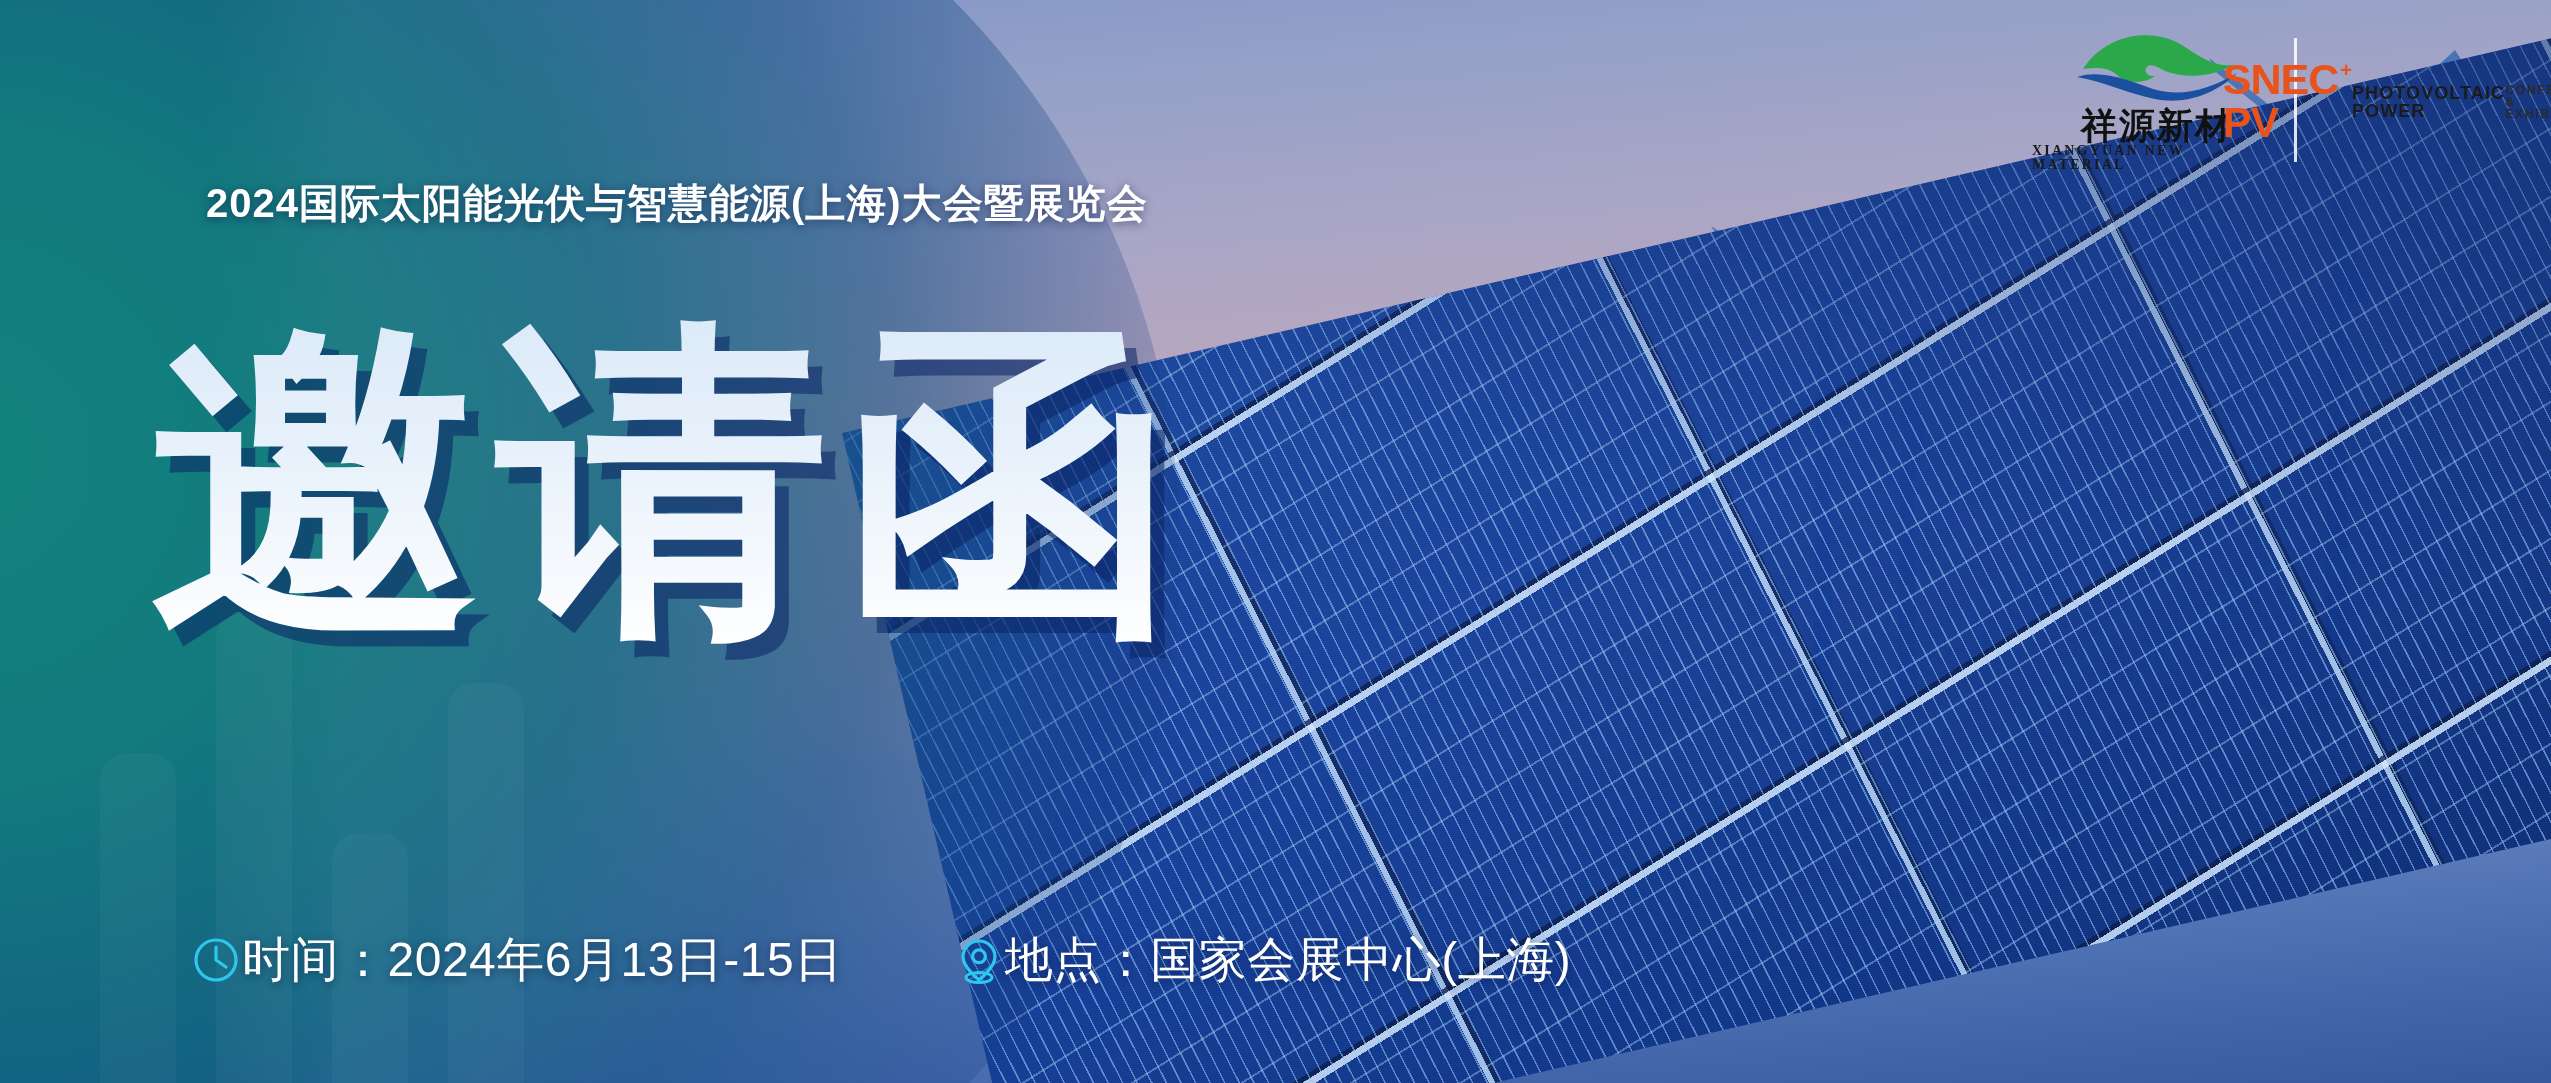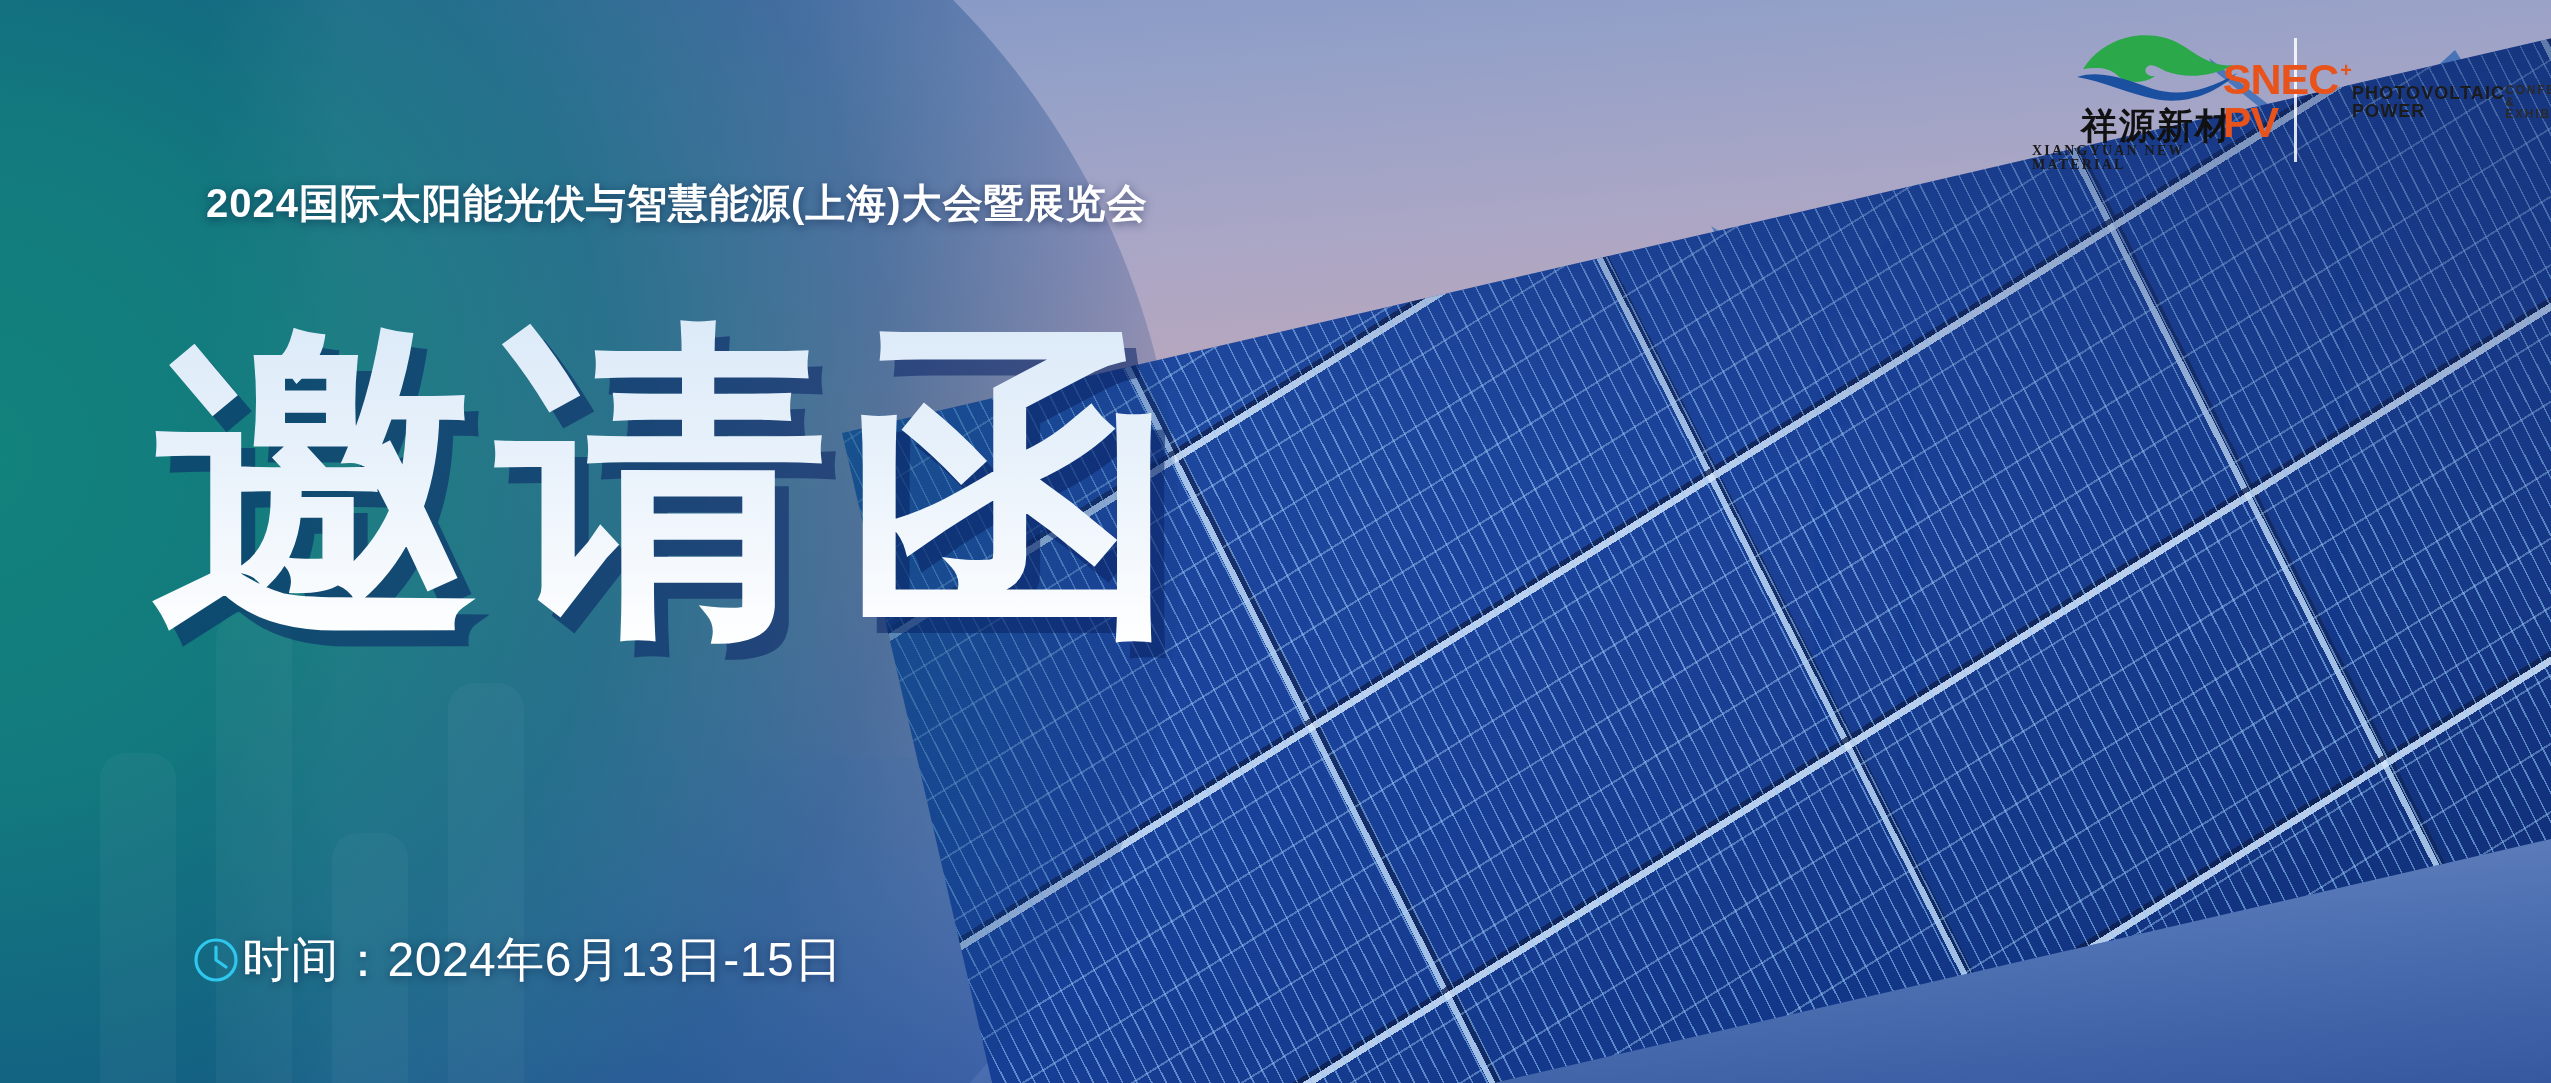--- a/index.html
+++ b/index.html
@@ -293,20 +293,28 @@
   <div class="infobar">
 
     <div class="info-item date">
       <svg class="ic" viewBox="0 0 52 52">
         <circle cx="26" cy="26" r="20" fill="none" stroke="#2ec8ee" stroke-width="3.2"></circle>
         <path d="M26 13 L26 26 L36 33" fill="none" stroke="#2ec8ee" stroke-width="3.2" stroke-linecap="round" stroke-linejoin="round"></path>
       </svg>
       <span class="info-text">时间：2024年6月13日-15日</span>
     </div>
 
+    <div class="info-item place">
+      <svg class="ic" viewBox="0 0 52 52">
+        <path d="M26 7 C17.2 7 10 14.1 10 22.8 C10 33.5 26 46 26 46 C26 46 42 33.5 42 22.8 C42 14.1 34.8 7 26 7 Z" fill="none" stroke="#2ec8ee" stroke-width="3.2" stroke-linejoin="round"></path>
+        <circle cx="26" cy="22.3" r="6.4" fill="none" stroke="#2ec8ee" stroke-width="3.2"></circle>
+        <ellipse cx="26" cy="43.5" rx="13" ry="5" fill="none" stroke="#2ec8ee" stroke-width="3"></ellipse>
+      </svg>
+      <span class="info-text">地点：国家会展中心(上海)</span>
+    </div>
 
 
   </div>
 
   <div class="logo-wrap">
 
     <div class="logo-xy">
       <svg class="xy-mark" viewBox="0 0 168 72">
         <path d="M10 36 C34 -2 84 -6 112 14 C132 28 146 34 160 32 C140 44 112 46 92 38
                  C84 34 78 30 74 34 C70 38 74 44 82 43 C70 52 52 50 44 42 C36 34 22 34 10 36 Z" fill="#2aa84a"></path>

